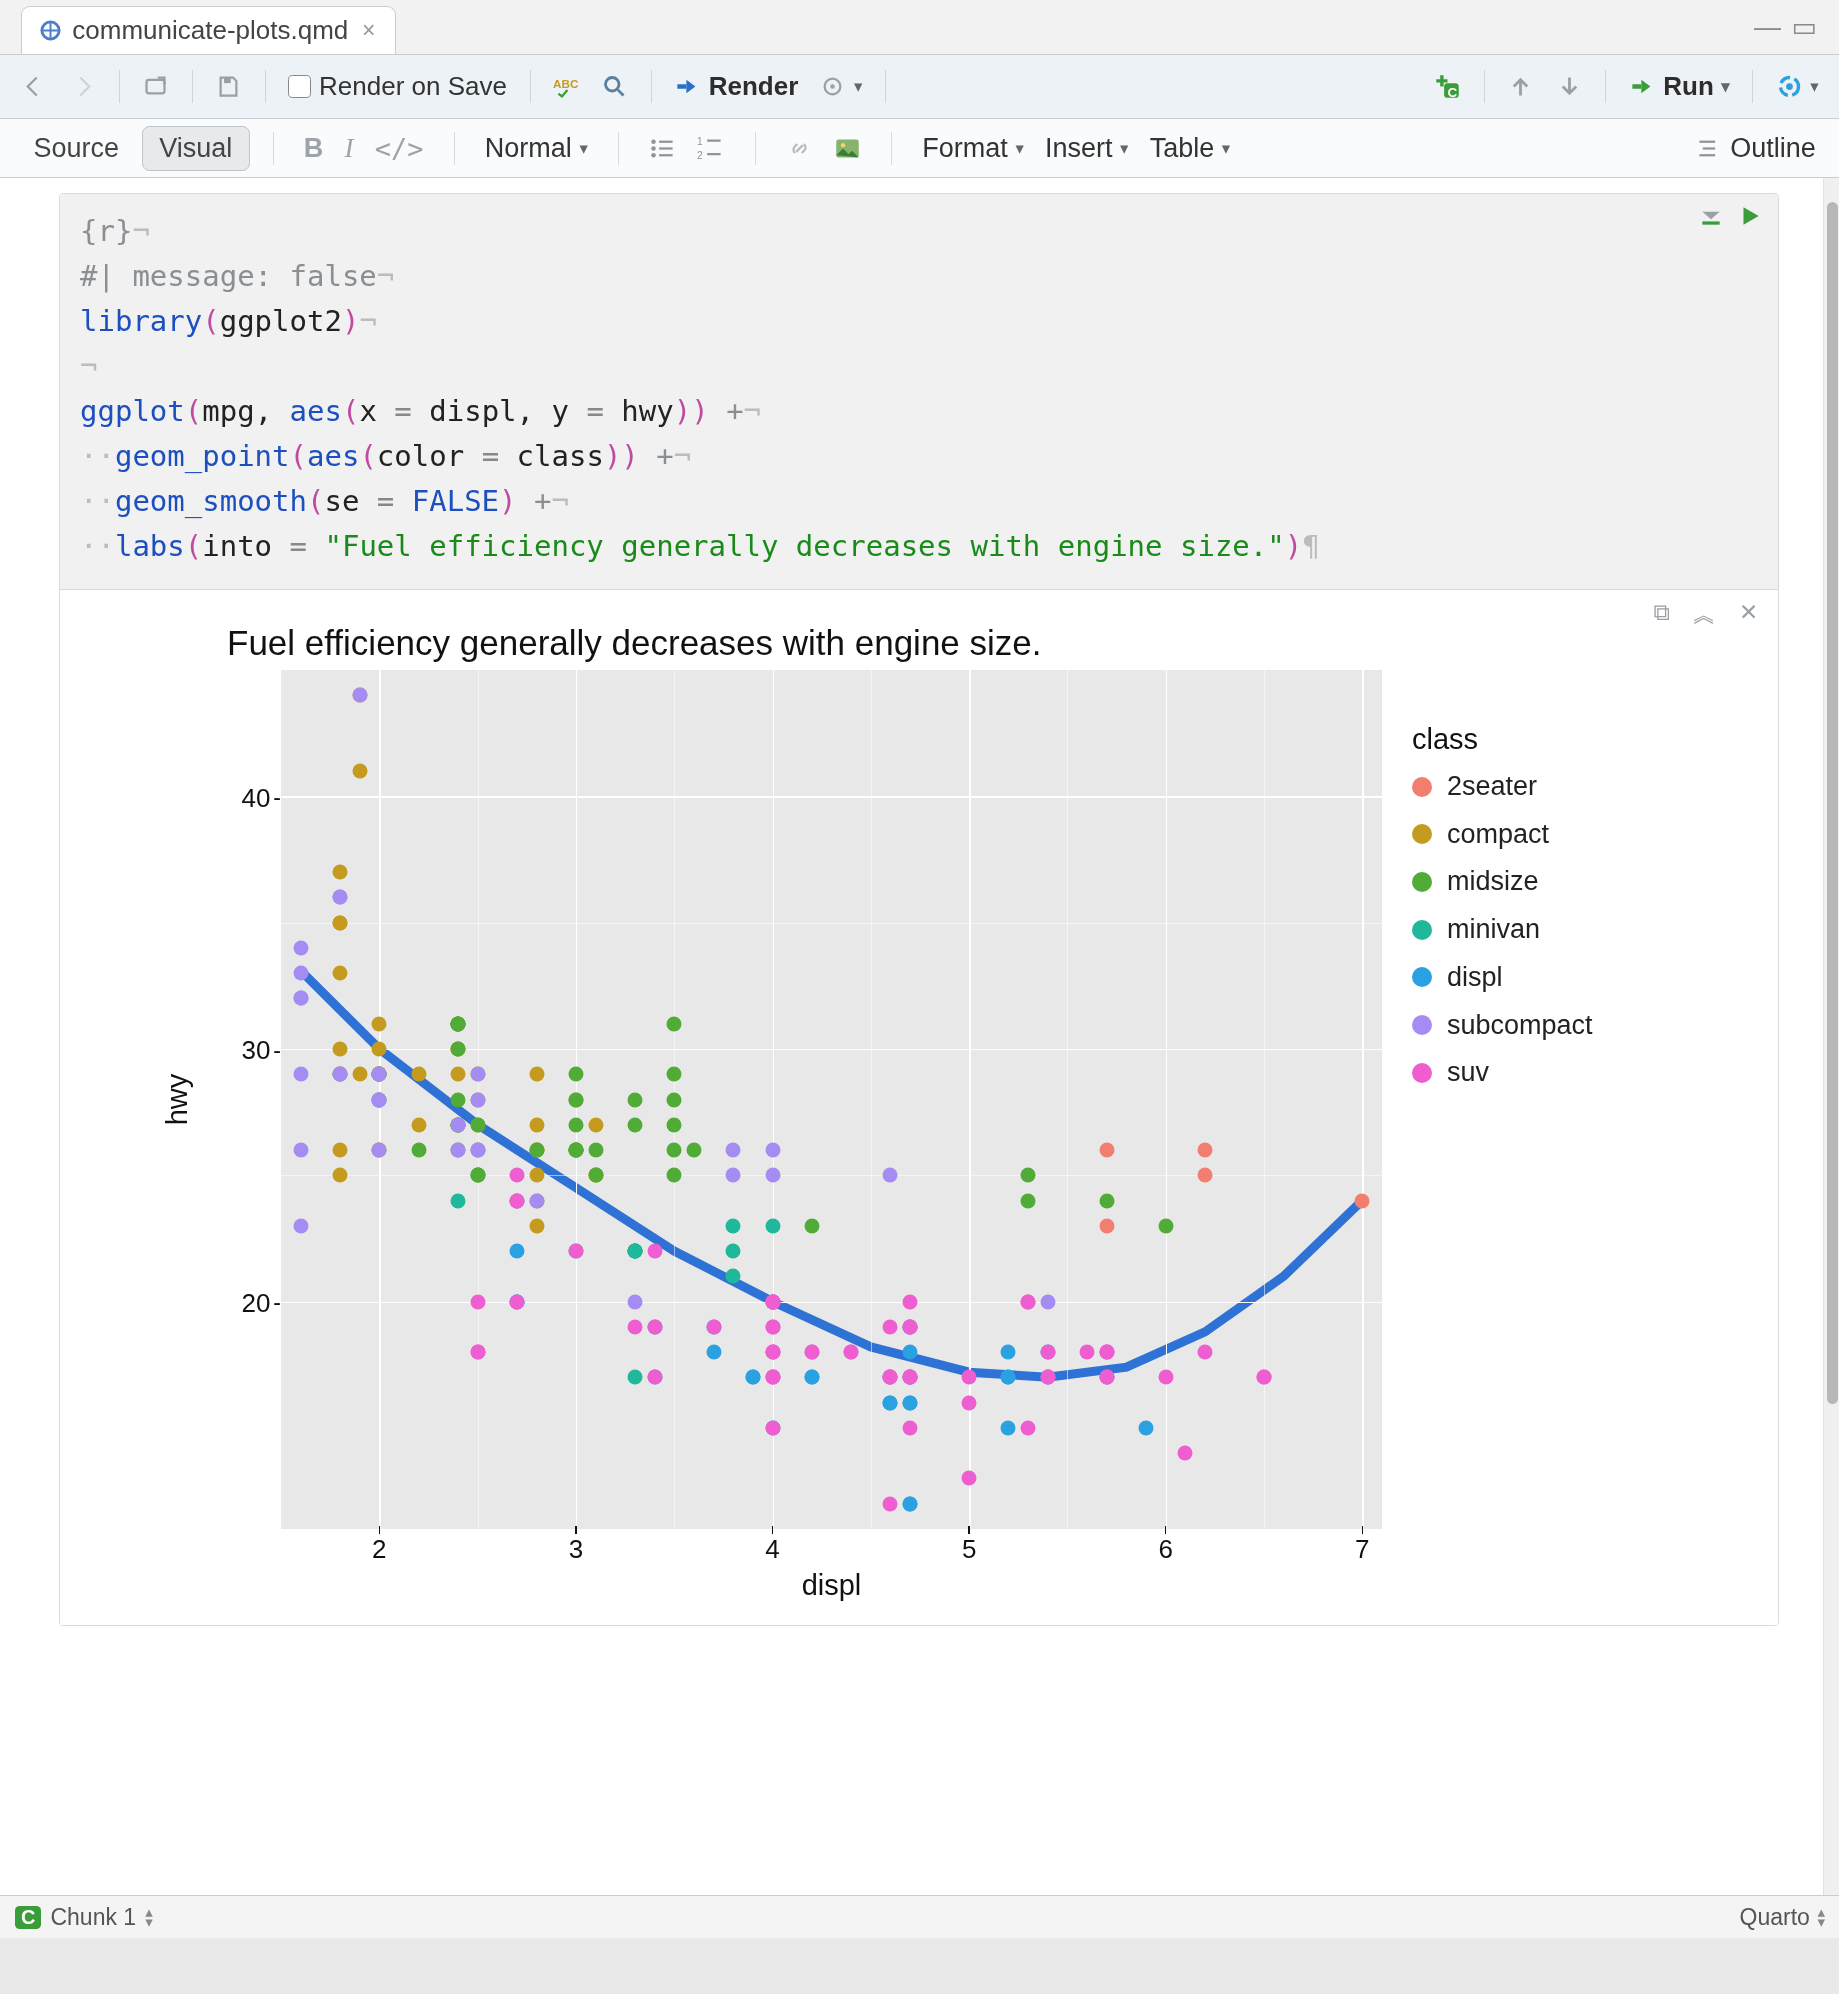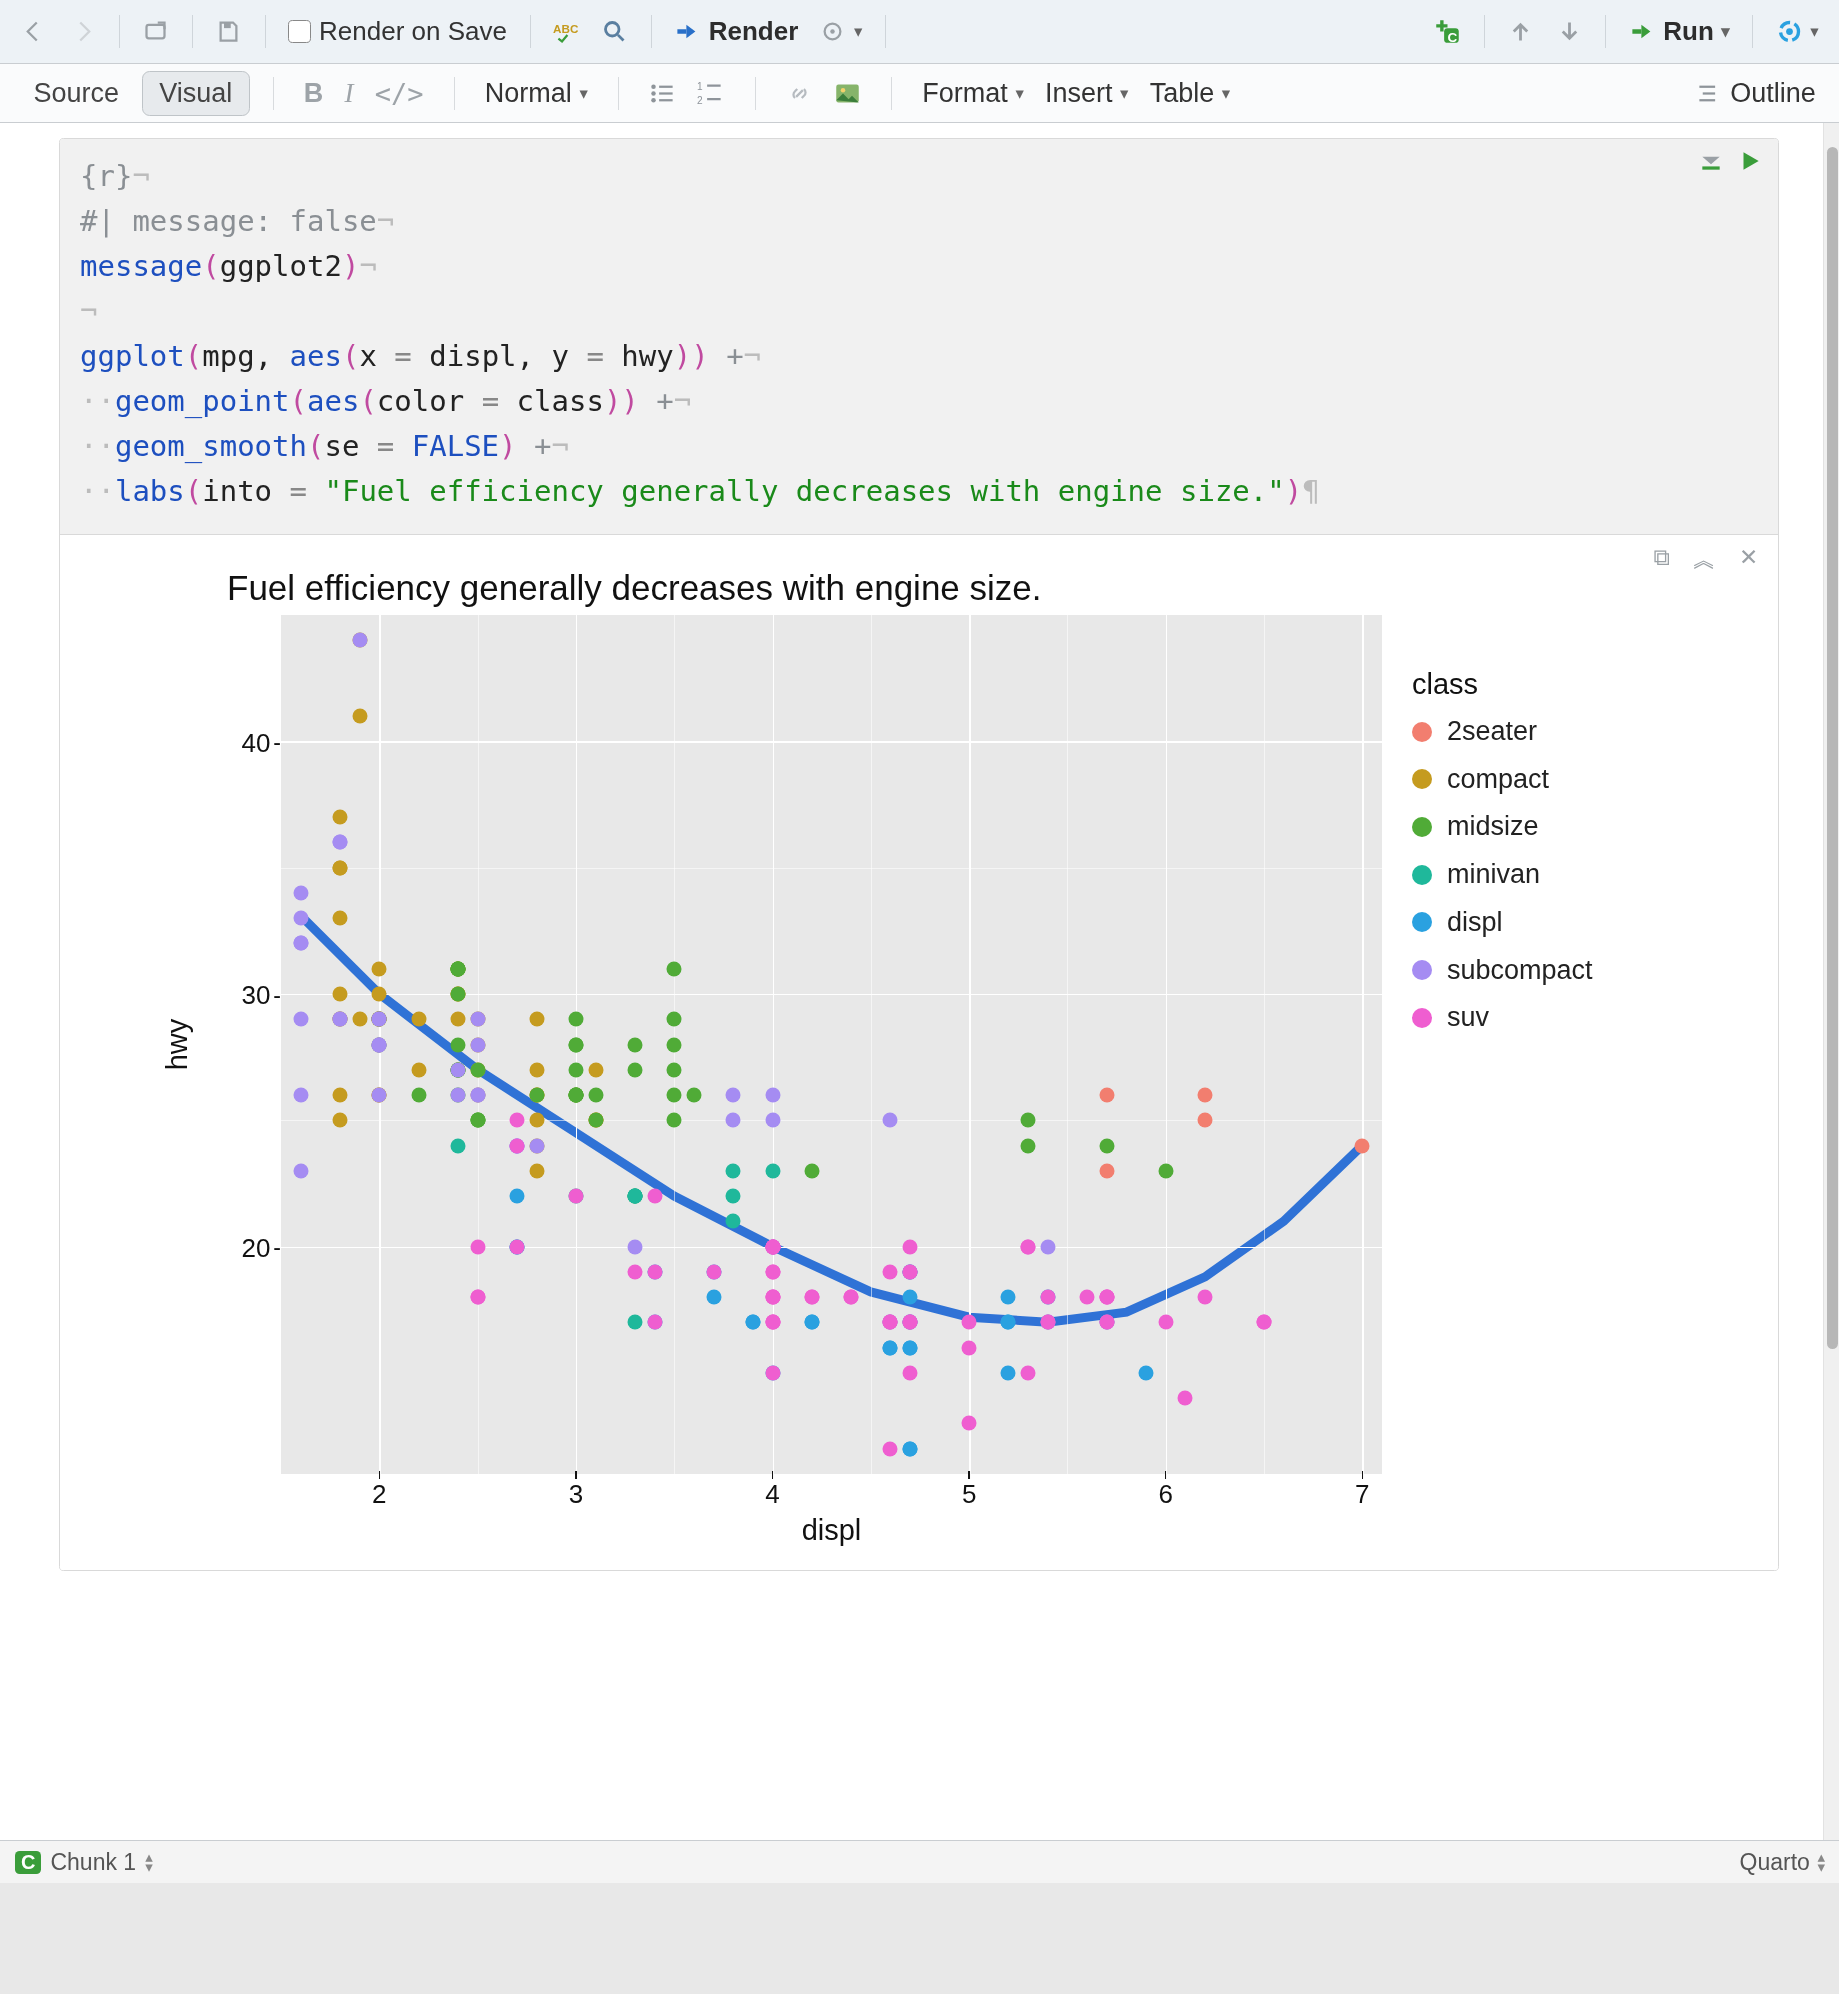--- a/index.html
+++ b/index.html
@@ -198,20 +198,34 @@
   .statusbar .left { display:flex; align-items:center; gap:9px; }
   .statusbar .right { margin-left:auto; display:flex; align-items:center; gap:7.6px; }
   .c-badge { background:#3a9d3a; color:#fff; font-weight:700; border-radius:4.6px; padding:0 6px; font-size:20px; }
   .sort { font-size:15px; color:#888; line-height:.7; display:inline-flex; flex-direction:column; }
 </style>
 </head>
 <body>
 
 <div class="app">
 
+  <div class="tabstrip">
+    <div class="file-tab">
+      <svg class="doc-icon" viewBox="0 0 24 24">
+          <circle cx="12" cy="12" r="9" fill="none" stroke="#4b7fc7" stroke-width="3"></circle>
+          <path d="M12 3v18M3 12h18" stroke="#4b7fc7" stroke-width="2"></path>
+        </svg>
+      <span>communicate-plots.qmd</span>
+      <span class="close-x">×</span>
+    </div>
+    <div class="win-controls">
+      <span>—</span>
+      <span>▭</span>
+    </div>
+  </div>
 
   <div class="toolbar">
     <span class="tb-btn">
         <svg class="i" viewBox="0 0 24 24">
           <path d="M14 4 6 12l8 8" fill="none" stroke="#9aa0a5" stroke-width="2"></path>
         </svg>
       </span>
     <span class="tb-btn">
         <svg class="i" viewBox="0 0 24 24">
           <path d="M10 4l8 8-8 8" fill="none" stroke="#cfd3d7" stroke-width="2"></path>
@@ -380,21 +394,21 @@
             <svg viewBox="0 0 24 24">
                 <path d="M4 8l8 7 8-7" fill="#9aa0a5"></path>
                 <rect x="4" y="17" width="16" height="3" fill="#3a9d3a"></rect>
               </svg>
             <svg viewBox="0 0 24 24">
                 <path d="M6 4l14 8-14 8z" fill="#3a9d3a"></path>
               </svg>
           </div>
 <pre class="codeblock"><span class="tok-spec">{r}</span><span class="tok-dot">¬</span>
 <span class="tok-comment"><span>#| message: false</span></span><span class="tok-dot">¬</span>
-<span class="tok-fn">message</span><span class="tok-paren">(</span><span class="tok-arg">ggplot2</span><span class="tok-paren">)</span><span class="tok-dot">¬</span>
+<span class="tok-fn">library</span><span class="tok-paren">(</span><span class="tok-arg">ggplot2</span><span class="tok-paren">)</span><span class="tok-dot">¬</span>
 <span class="tok-dot">¬</span>
 <span class="tok-fn">ggplot</span><span class="tok-paren">(</span><span class="tok-arg">mpg</span><span class="tok-arg">, </span><span class="tok-fn">aes</span><span class="tok-paren">(</span><span class="tok-arg">x</span><span class="tok-eq"> = </span><span class="tok-arg">displ</span><span class="tok-arg">, </span><span class="tok-arg">y</span><span class="tok-eq"> = </span><span class="tok-arg">hwy</span><span class="tok-paren">))</span> <span class="tok-plus">+</span><span class="tok-dot">¬</span>
 <span class="tok-dot">··</span><span class="tok-fn">geom_point</span><span class="tok-paren">(</span><span class="tok-fn">aes</span><span class="tok-paren">(</span><span class="tok-arg">color</span><span class="tok-eq"> = </span><span class="tok-arg">class</span><span class="tok-paren">))</span> <span class="tok-plus">+</span><span class="tok-dot">¬</span>
 <span class="tok-dot">··</span><span class="tok-fn">geom_smooth</span><span class="tok-paren">(</span><span class="tok-arg">se</span><span class="tok-eq"> = </span><span class="tok-const">FALSE</span><span class="tok-paren">)</span> <span class="tok-plus">+</span><span class="tok-dot">¬</span>
 <span class="tok-dot">··</span><span class="tok-fn">labs</span><span class="tok-paren">(</span><span class="tok-arg">into</span><span class="tok-eq"> = </span><span class="tok-str">"Fuel efficiency generally decreases with engine size."</span><span class="tok-paren">)</span><span class="tok-pil">¶</span></pre>
         </div>
 
         <div class="chunk-output">
           <div class="chunk-out-tools">
             <span>⧉</span>

